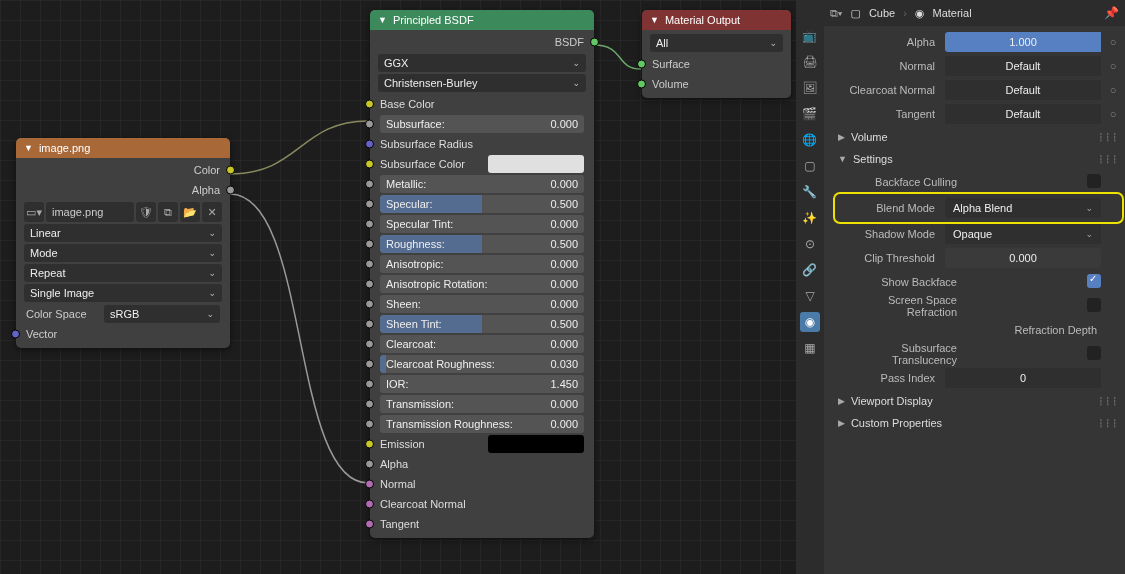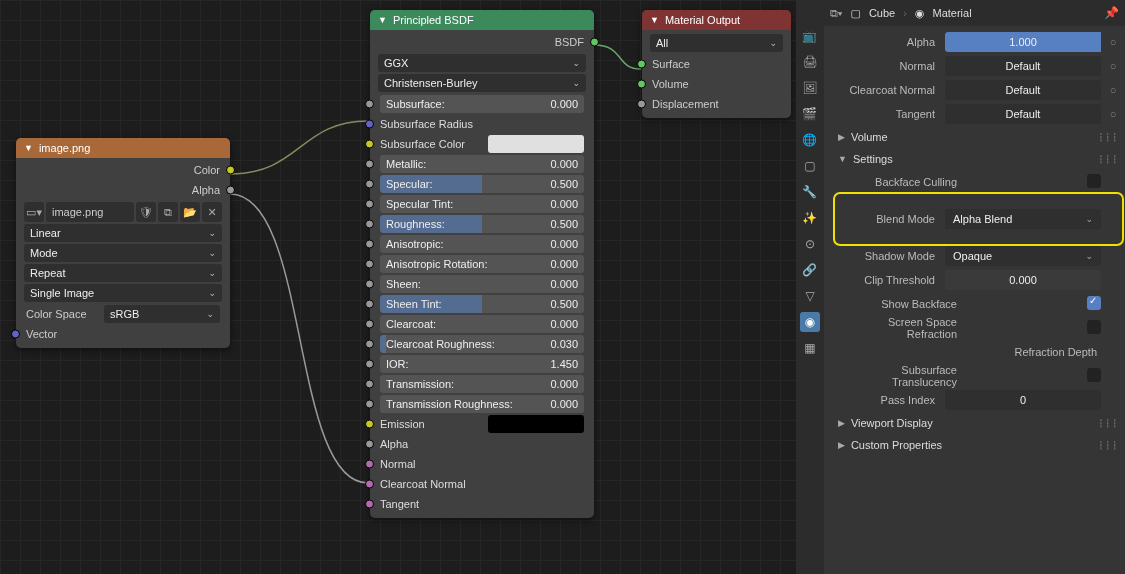--- a/index.html
+++ b/index.html
@@ -65,21 +65,21 @@
   .prop-row .val { width:156px; height:20px; background:#2f2f2f; border-radius:3px; display:flex; align-items:center; padding:0 8px; position:relative; justify-content:space-between; color:#eee; }
   .prop-row .val.slider .fill { position:absolute; left:0;top:0;bottom:0; background:#5680C2; border-radius:3px 0 0 3px; }
   .prop-row .val.center { justify-content:center; }
   .prop-row .dot { width:12px; text-align:center; color:#888; }
   .prop-row .chk { width:14px; height:14px; background:#222; border-radius:3px; display:inline-block; }
   .prop-row .chk.on { background:#5680C2; position:relative; }
   .prop-row .chk.on::after { content:"✓"; color:#fff; font-size:10px; position:absolute; left:2px; top:-1px; }
   .panel-section { display:flex; align-items:center; gap:6px; padding:5px 0; color:#ddd; }
   .panel-section .tri { font-size:9px; color:#aaa; }
   .panel-section .grip { margin-left:auto; color:#666; letter-spacing:2px; font-size:8px; }
-  .highlight-row { outline: 2px solid #f0e200; outline-offset: 1px; border-radius:4px; padding:12px 2px; margin:1px -2px; }
+  .highlight-row { outline: 2px solid #f0e200; outline-offset: 1px; border-radius:4px; padding:1px 2px; margin:1px -2px; }
   .val .chev { font-size:9px; opacity:0.6; margin-left:auto; }
   .muted { color:#777 !important; }
   .muted .val { background:#3a3a3a; }
 </style>
 </head>
 <body>
 
 <div class="node-editor">
 
   <svg class="wires">
@@ -155,20 +155,24 @@
       <div class="drop">
           <span>GGX</span>
           <span class="chev">⌄</span>
         </div>
       <div class="drop">
           <span>Christensen-Burley</span>
           <span class="chev">⌄</span>
         </div>
       <div id="bsdf-params">
           <div class="node-row">
+            <span class="socket left s-yellow"></span>
+            <span class="node-label">Base Color</span>
+          </div>
+          <div class="node-row">
             <span class="socket left s-gray"></span>
             <div class="node-field">
               <span>Subsurface:</span>
               <span>0.000</span>
             </div>
           </div>
           <div class="node-row">
             <span class="socket left s-blue"></span>
             <span class="node-label">Subsurface Radius</span>
           </div>
@@ -307,24 +311,20 @@
           <span>All</span>
           <span class="chev">⌄</span>
         </div>
       <div class="node-row">
           <span class="socket left s-green"></span>
           <span>Surface</span>
         </div>
       <div class="node-row">
           <span class="socket left s-green"></span>
           <span>Volume</span>
-        </div>
-      <div class="node-row">
-          <span class="socket left s-gray"></span>
-          <span>Displacement</span>
         </div>
     </div>
   </div>
 
 </div>
 
 <div class="right-panel">
   <div class="icon-col">
     <div class="ico">📺</div>
     <div class="ico">🖨</div>

